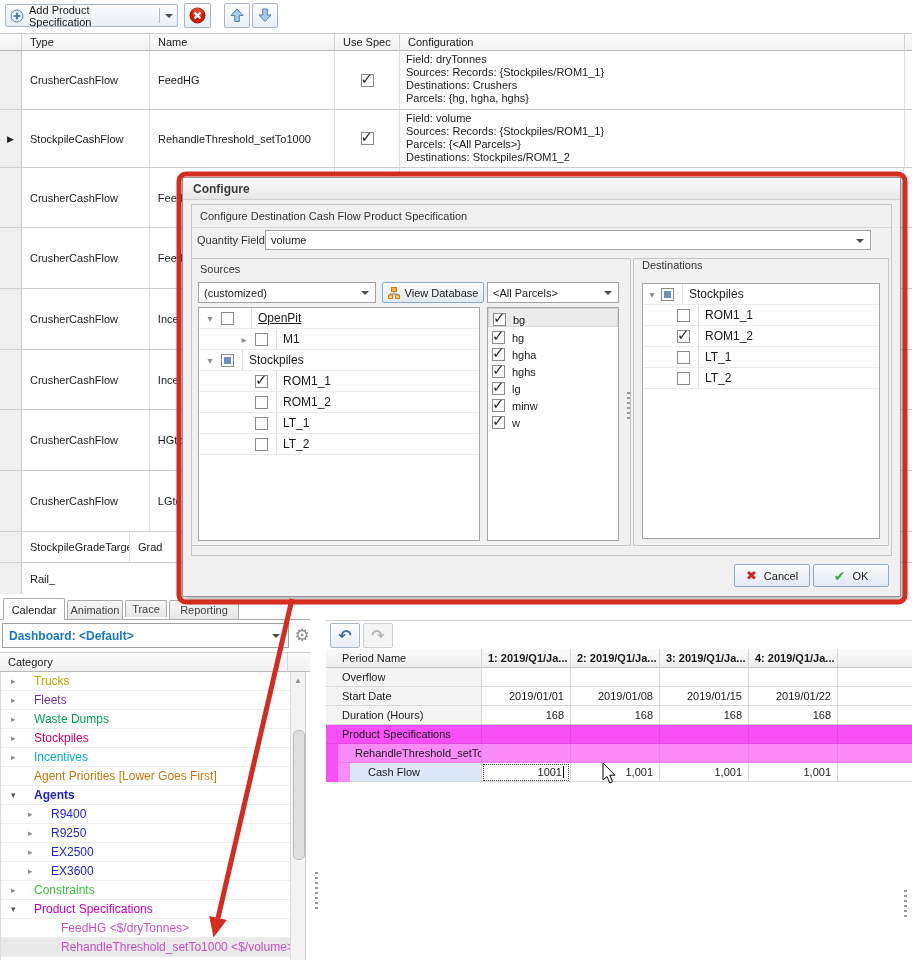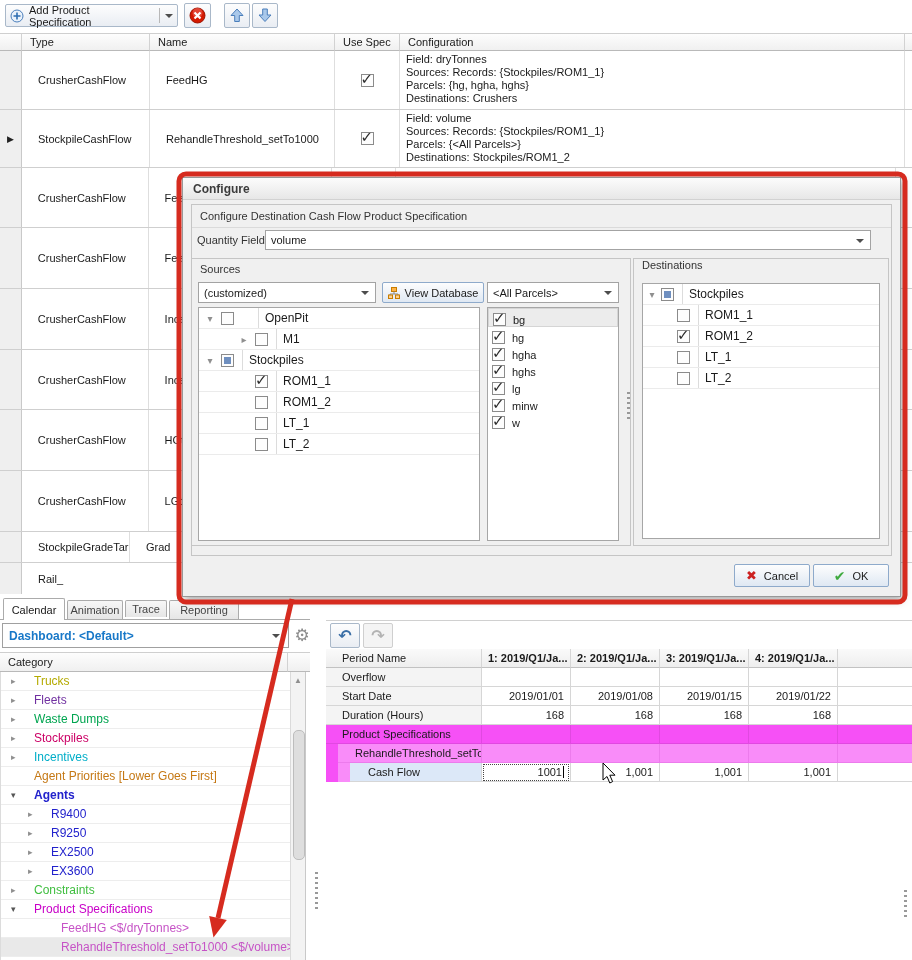--- a/index.html
+++ b/index.html
@@ -15,21 +15,21 @@
               border-top:4px solid #4d4d4d;}
   .cb{width:13px;height:13px;border:1px solid #8b8b8b;background:#fdfdfd;position:relative;flex:none;box-sizing:border-box;}
   .cb.checked::after{content:"\2713";position:absolute;left:-1px;top:-5px;font-size:15px;font-weight:bold;color:#2b2b2b;}
   .cb.partial::after{content:"";position:absolute;left:2px;top:2px;right:2px;bottom:2px;background:#6f8fbf;}
   
   .hcell{background:linear-gradient(#fdfdfd,#f0f0f0);border-right:1px solid #d2d2d2;
          border-top:1px solid #cfcfcf;border-bottom:1px solid #b9b9b9;font-size:11px;
          display:flex;align-items:center;padding-left:8px;box-sizing:border-box;}
   .mrow{display:flex;border-bottom:1px solid #cfcfcf;background:#fff;box-sizing:border-box;}
   .mcell{border-right:1px solid #dedede;box-sizing:border-box;font-size:11px;
-         display:flex;align-items:center;padding-left:16px;overflow:hidden;white-space:nowrap;}
+         display:flex;align-items:center;padding-left:8px;overflow:hidden;white-space:nowrap;}
   .gutter{background:#efefef;border-right:1px solid #c9c9c9;padding-left:0;justify-content:center;}
   .cfg{line-height:13px;padding-top:2px;}
   
   .group{border:1px solid #c5c5c5;box-sizing:border-box;}
   .glabel{font-size:11px;color:#333;}
   .trow{display:flex;align-items:center;height:20px;border-bottom:1px solid #ebebeb;font-size:12px;}
   .tlabel{border-left:1px solid #dcdcdc;padding-left:6px;height:100%;display:flex;align-items:center;flex:1;}
   .exp{color:#8f8f8f;font-size:10px;width:14px;text-align:center;flex:none;}
   .prl{display:flex;align-items:flex-end;height:17px;font-size:11px;padding-left:4px;}
   .dlgbtn{display:flex;align-items:center;justify-content:center;gap:7px;border:1px solid #8eaacb;
@@ -107,22 +107,22 @@
     <div class="mcell gutter" style="width:22px;"></div>
     <div class="mcell" style="width:128px;">CrusherCashFlow</div>
     <div class="mcell" style="width:185px;">FeedHG</div>
     <div class="mcell" style="width:65px;justify-content:center;padding-left:0;">
         <span class="cb checked"></span>
       </div>
     <div class="mcell" style="width:505px;display:block;padding-left:6px;">
       <div class="cfg">
         <div>Field: dryTonnes</div>
         <div>Sources: Records: {Stockpiles/ROM1_1}</div>
+        <div>Destinations: Crushers</div>
         <div>Parcels: {hg, hgha, hghs}</div>
-        <div>Destinations: Crushers</div>
       </div>
     </div>
     <div class="mcell" style="width:7px;border-right:none;padding-left:0;"></div>
   </div>
 
   <div class="mrow" style="height:58px;">
     <div class="mcell gutter" style="width:22px;">
         <span style="font-size:9px;color:#222;">▶</span>
       </div>
     <div class="mcell" style="width:128px;">StockpileCashFlow</div>
@@ -237,21 +237,21 @@
             <rect x="0.5" y="8" width="4" height="3.5" fill="#ffd18f" stroke="#c87d00"></rect>
             <rect x="7.5" y="8" width="4" height="3.5" fill="#ffd18f" stroke="#c87d00"></rect>
           </svg>
       </span>
       <span>View Database</span>
     </div>
     <div class="abs" style="left:6px;top:48px;width:282px;height:234px;background:#fff;border:1px solid #a6a6a6;overflow:hidden;">
       <div class="trow">
         <span class="exp" style="margin-left:4px;">▾</span>
         <span class="cb" style="margin-left:4px;"></span>
-        <span class="tlabel" style="margin-left:24px;">OpenPit</span>
+        <span class="tlabel" style="margin-left:17px;text-decoration:underline;">OpenPit</span>
       </div>
       <div class="trow">
         <span class="exp" style="margin-left:38px;">▸</span>
         <span class="cb" style="margin-left:4px;"></span>
         <span class="tlabel" style="margin-left:8px;">M1</span>
       </div>
       <div class="trow">
         <span class="exp" style="margin-left:4px;">▾</span>
         <span class="cb partial" style="margin-left:4px;"></span>
         <span class="tlabel" style="margin-left:8px;">Stockpiles</span>

